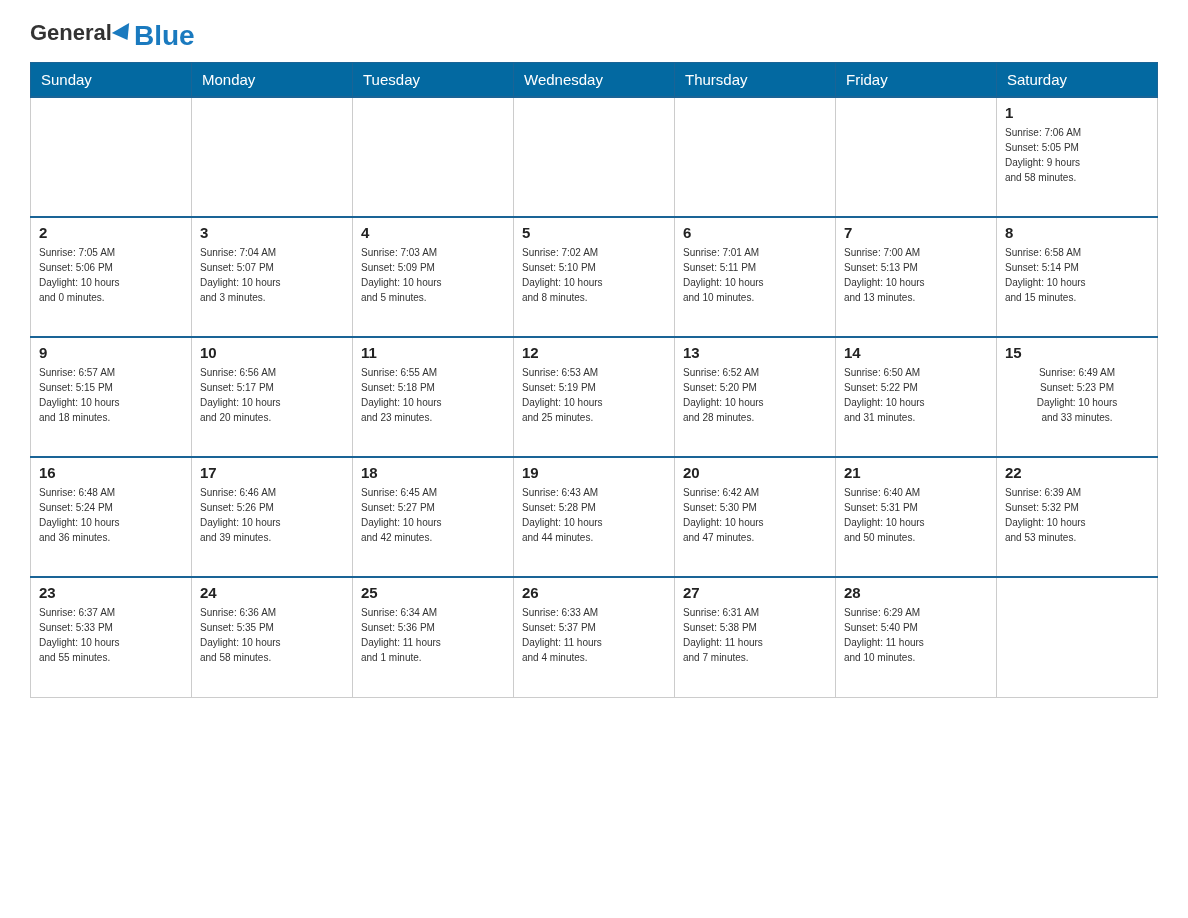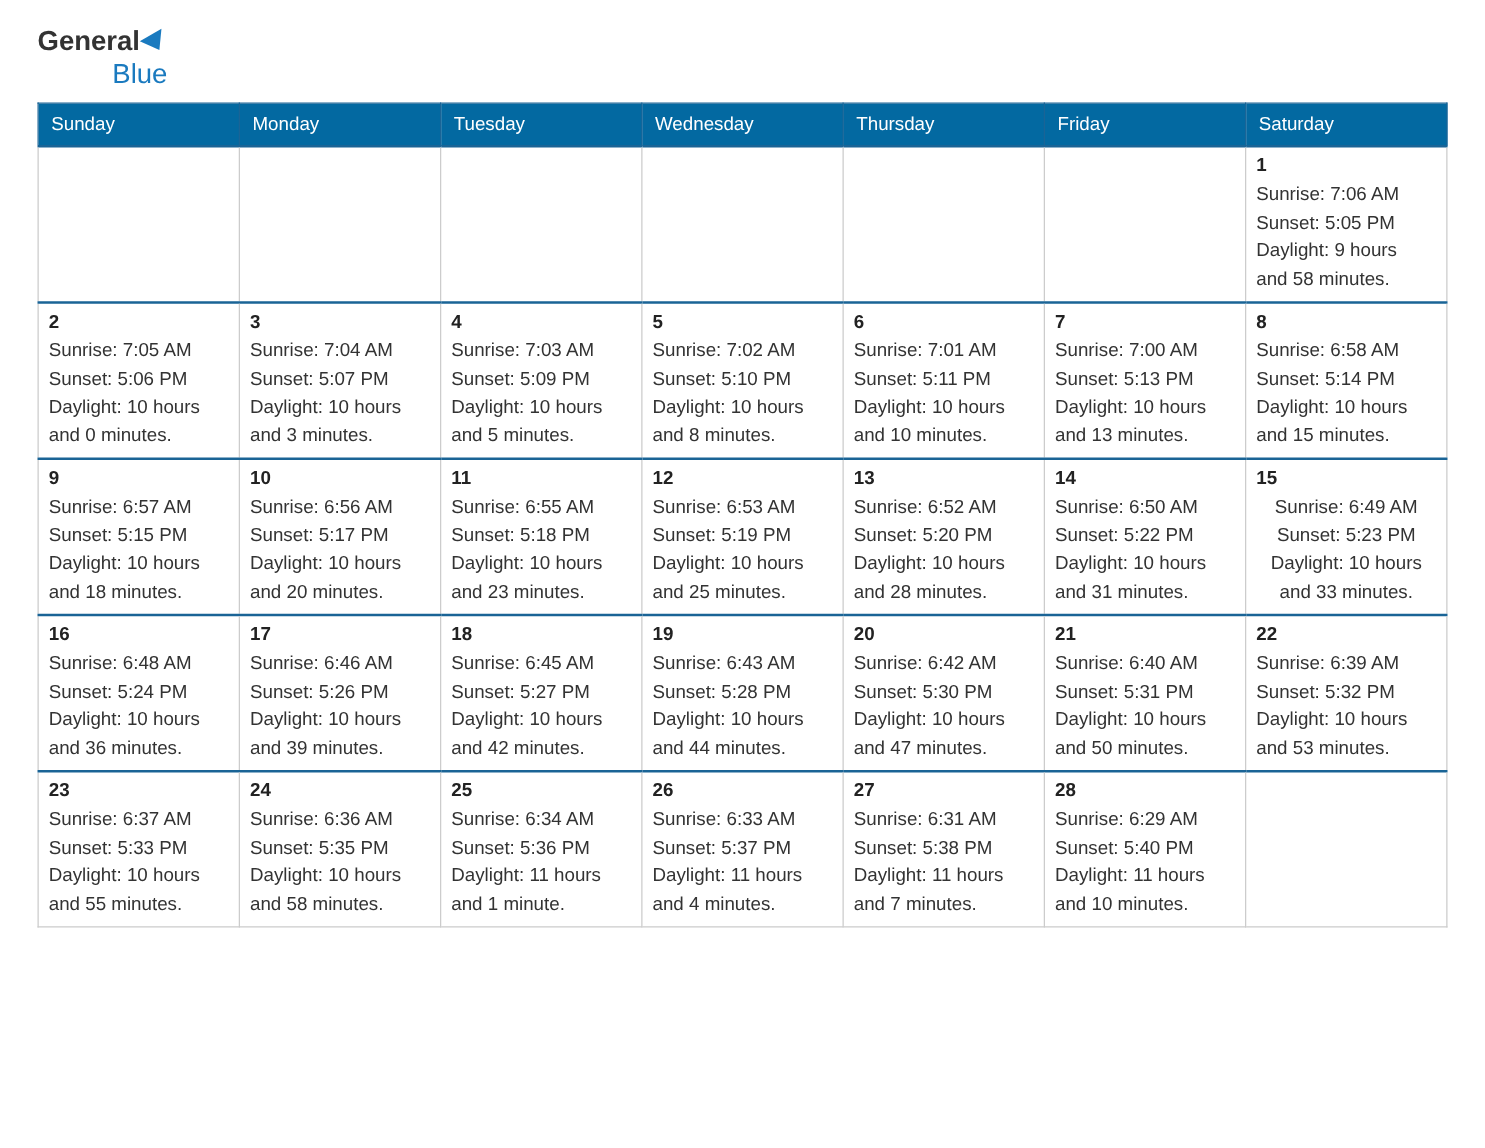--- a/index.html
+++ b/index.html
@@ -12,22 +12,22 @@
       min-height: 918px;
     }
     .header {
       display: flex;
       justify-content: space-between;
       align-items: flex-start;
       margin-bottom: 10px;
     }
     .logo {
       display: flex;
-      flex-direction: column;
-      align-items: flex-end;
+      flex-direction: row;
+      align-items: flex-start;
     }
     .logo-text {
       font-size: 22px;
       font-weight: bold;
       color: #333;
     }
     .logo-arrow {
       width: 0;
       height: 0;
       border-left: 10px solid transparent;
@@ -37,22 +37,22 @@
       margin-left: 2px;
       margin-bottom: -2px;
       transform: rotate(-30deg);
     }
     .logo-line {
       display: flex;
       align-items: center;
     }
     .logo-blue {
       color: #1a7abf;
-      font-size: 22px;
-      font-weight: normal;
+      font-size: 28px;
+      font-weight: bold;
     }
     .title-section {
       text-align: right;
     }
     .month-title {
       font-size: 48px;
       font-weight: normal;
       color: #222;
       line-height: 1.1;
     }
@@ -84,21 +84,21 @@
       height: 120px;
     }
     .day-number {
       font-size: 15px;
       font-weight: bold;
       color: #222;
       display: block;
       margin-bottom: 4px;
     }
     .day-info {
-      font-size: 15px;
+      font-size: 10px;
       color: #333;
       line-height: 1.5;
     }
     .empty-cell {
       background: #fff;
     }
     .calendar tr:first-child td {
       border-top: 2px solid #1a6496;
     }
     .calendar tbody tr td {

